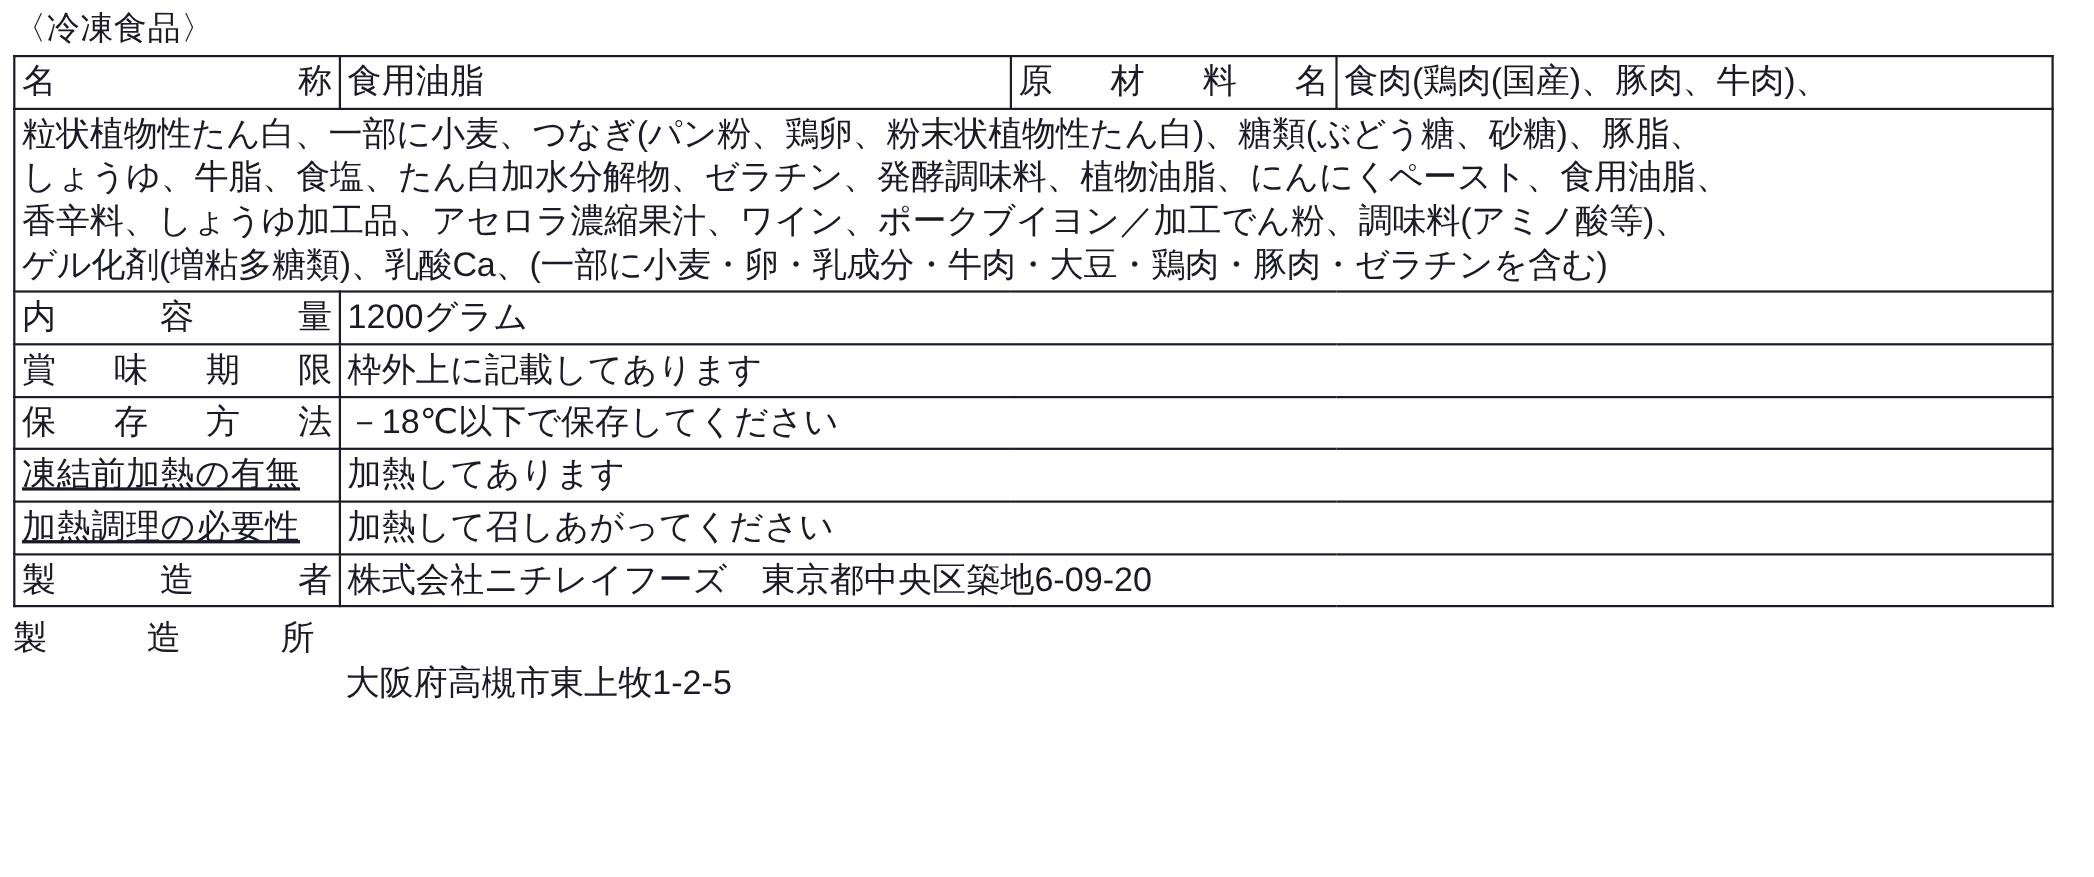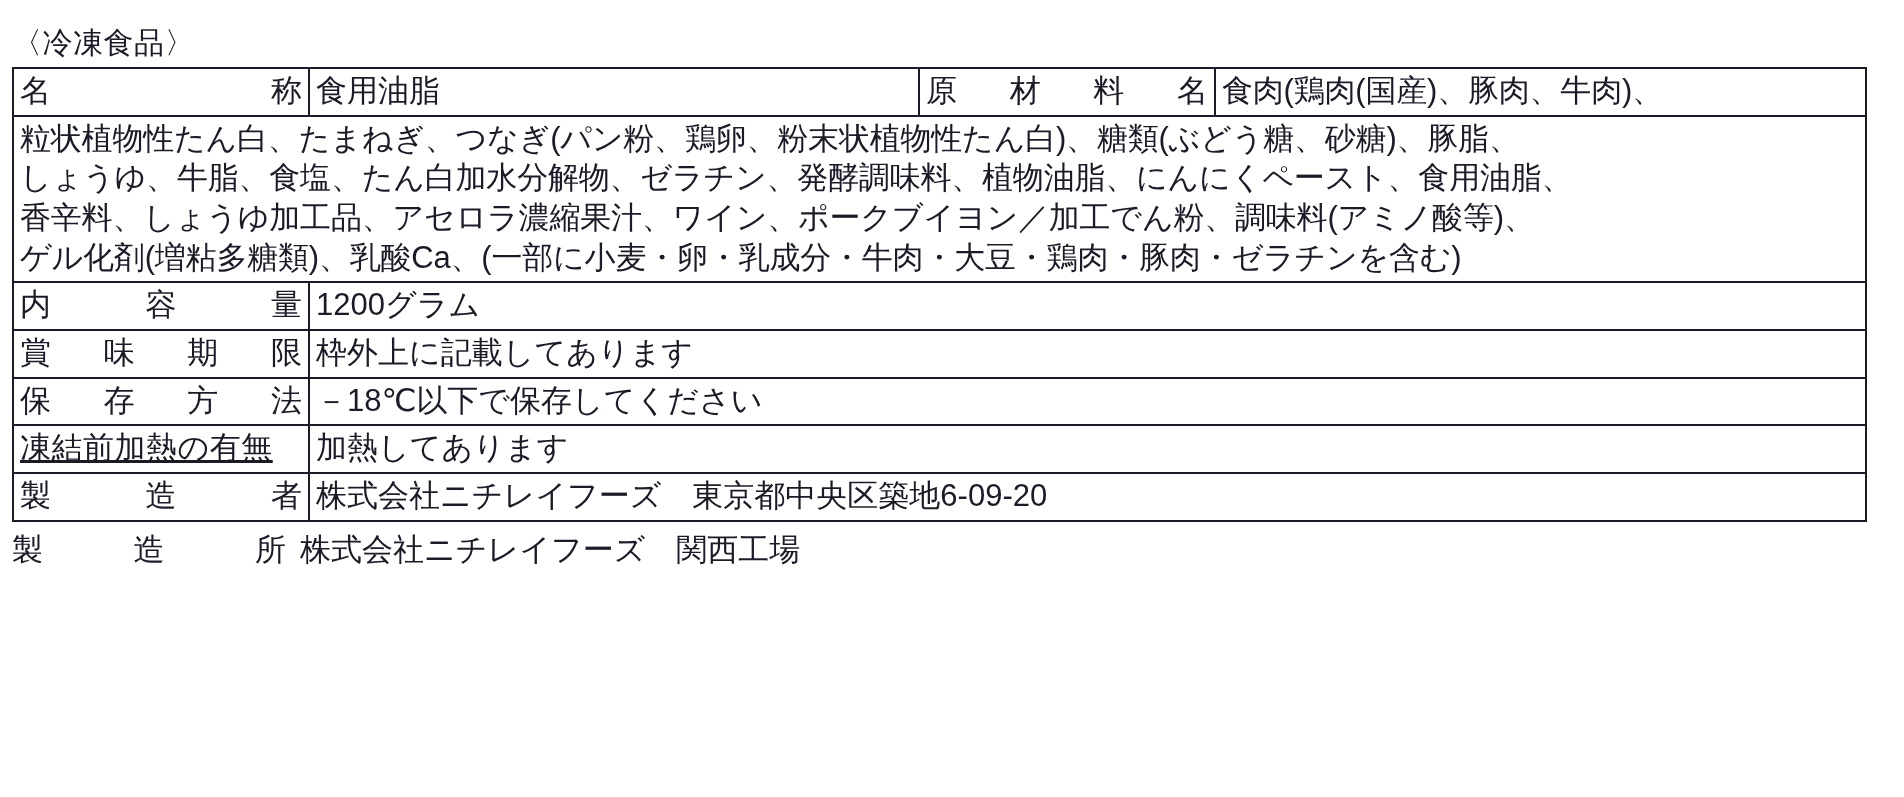--- a/index.html
+++ b/index.html
@@ -13,21 +13,20 @@
     font-family: "Liberation Sans", "DejaVu Sans", sans-serif;
     color: #1b1b28;
     overflow: hidden;
   }
   .page {
     position: relative;
     width: 1904px;
     height: 605px;
     box-sizing: border-box;
     padding: 0;
-    margin-top: 17px;
   }
   .header-line {
     font-size: 30px;
     line-height: 1.2;
     padding: 8px 0 6px 12px;
     letter-spacing: 0.5px;
   }
   table.label-table {
     border-collapse: collapse;
     width: 1855px;
@@ -128,21 +127,21 @@
             <span>材</span>
             <span>料</span>
             <span>名</span>
           </div>
         </td>
         <td class="value ing-body">食肉(鶏肉(国産)、豚肉、牛肉)、</td>
       </tr>
 
       <tr class="ing-rest">
         <td class="value ing-body" colspan="4">
-          <div>粒状植物性たん白、たまねぎ、つなぎ(パン粉、鶏卵、粉末状植物性たん白)、糖類(ぶどう糖、砂糖)、豚脂、</div>
+          <div>粒状植物性たん白、一部に小麦、つなぎ(パン粉、鶏卵、粉末状植物性たん白)、糖類(ぶどう糖、砂糖)、豚脂、</div>
           <div>しょうゆ、牛脂、食塩、たん白加水分解物、ゼラチン、発酵調味料、植物油脂、にんにくペースト、食用油脂、</div>
           <div>香辛料、しょうゆ加工品、アセロラ濃縮果汁、ワイン、ポークブイヨン／加工でん粉、調味料(アミノ酸等)、</div>
           <div>ゲル化剤(増粘多糖類)、乳酸Ca、(一部に小麦・卵・乳成分・牛肉・大豆・鶏肉・豚肉・ゼラチンを含む)</div>
         </td>
       </tr>
 
       <tr>
         <td class="hdr">
           <div class="spread">
             <span>内</span>
@@ -175,20 +174,24 @@
           </div>
         </td>
         <td class="value" colspan="3">－18℃以下で保存してください</td>
       </tr>
 
       <tr>
         <td class="hdr nospread">凍結前加熱の有無</td>
         <td class="value" colspan="3">加熱してあります</td>
       </tr>
 
+      <tr>
+        <td class="hdr nospread">加熱調理の必要性</td>
+        <td class="value" colspan="3">加熱して召しあがってください</td>
+      </tr>
 
       <tr>
         <td class="hdr">
           <div class="spread">
             <span>製</span>
             <span>造</span>
             <span>者</span>
           </div>
         </td>
         <td class="value" colspan="3">株式会社ニチレイフーズ　東京都中央区築地6-09-20</td>
@@ -196,17 +199,17 @@
     </tbody>
   </table>
 
   <div class="footer">
     <div class="footer-row">
       <div class="footer-label">
         <span>製</span>
         <span>造</span>
         <span>所</span>
       </div>
-      <div class="footer-value">株式会社ニチレイフーズ　関西工場</div>
     </div>
+    <div class="footer-sub">大阪府高槻市東上牧1-2-5</div>
   </div>
 
 </div>
 
 </body></html>

